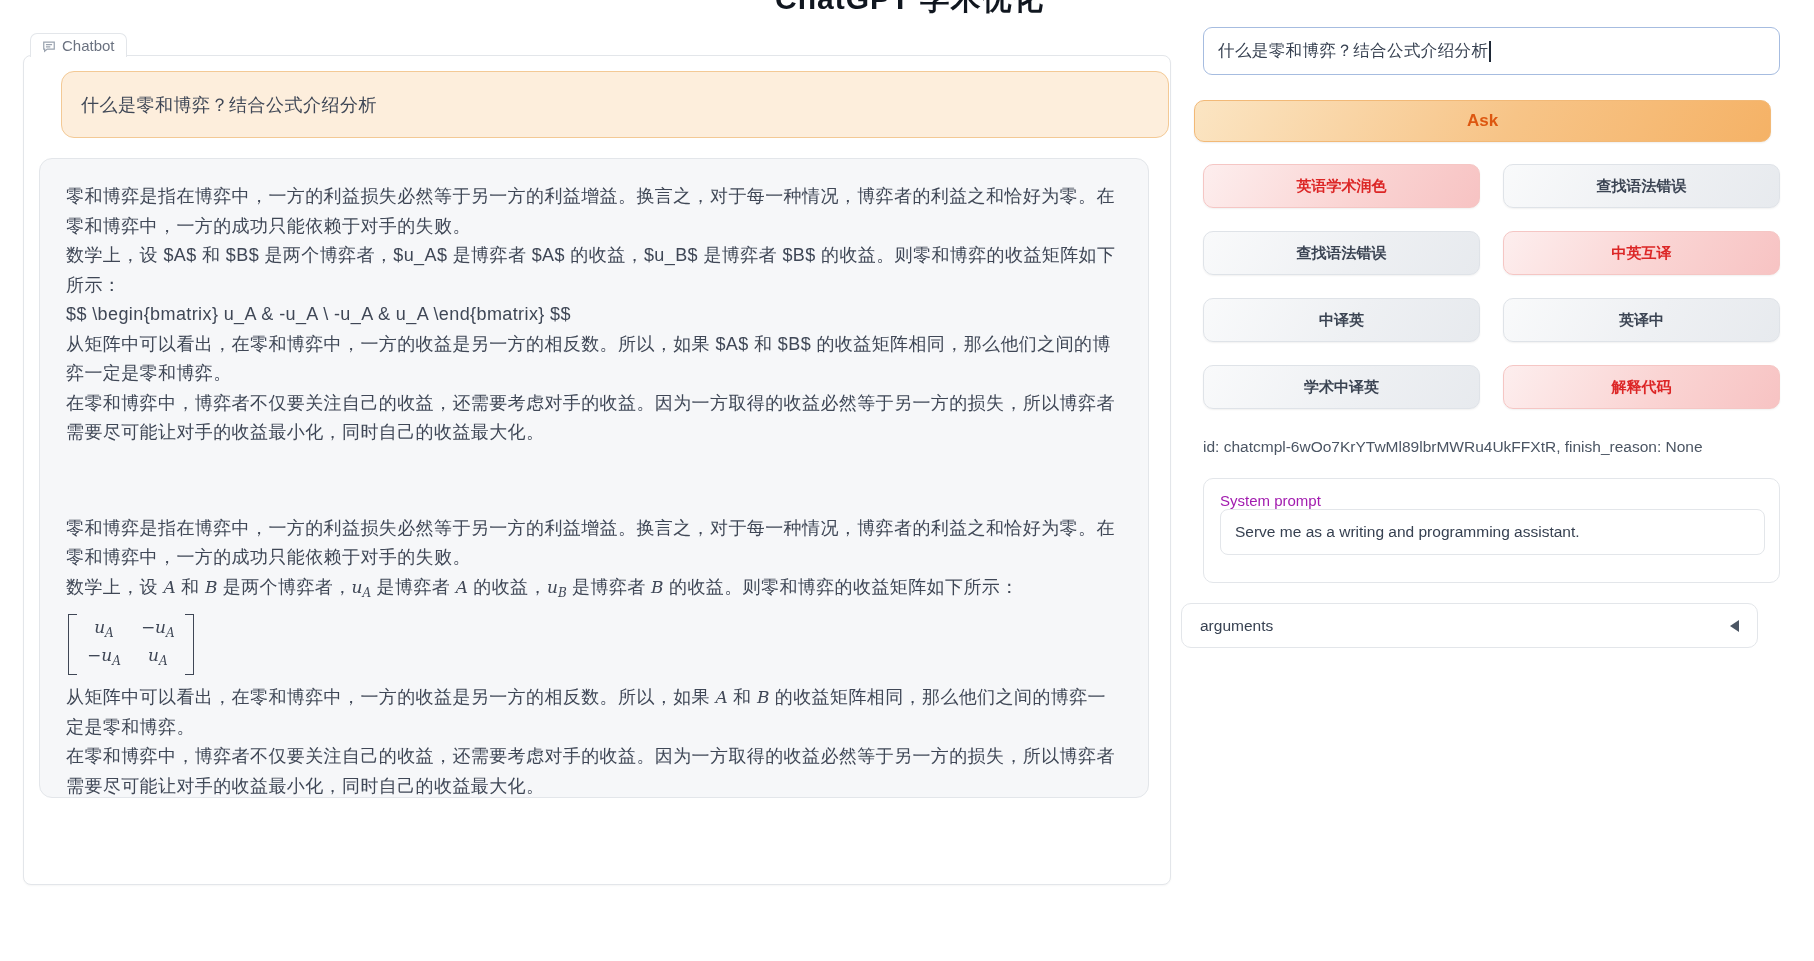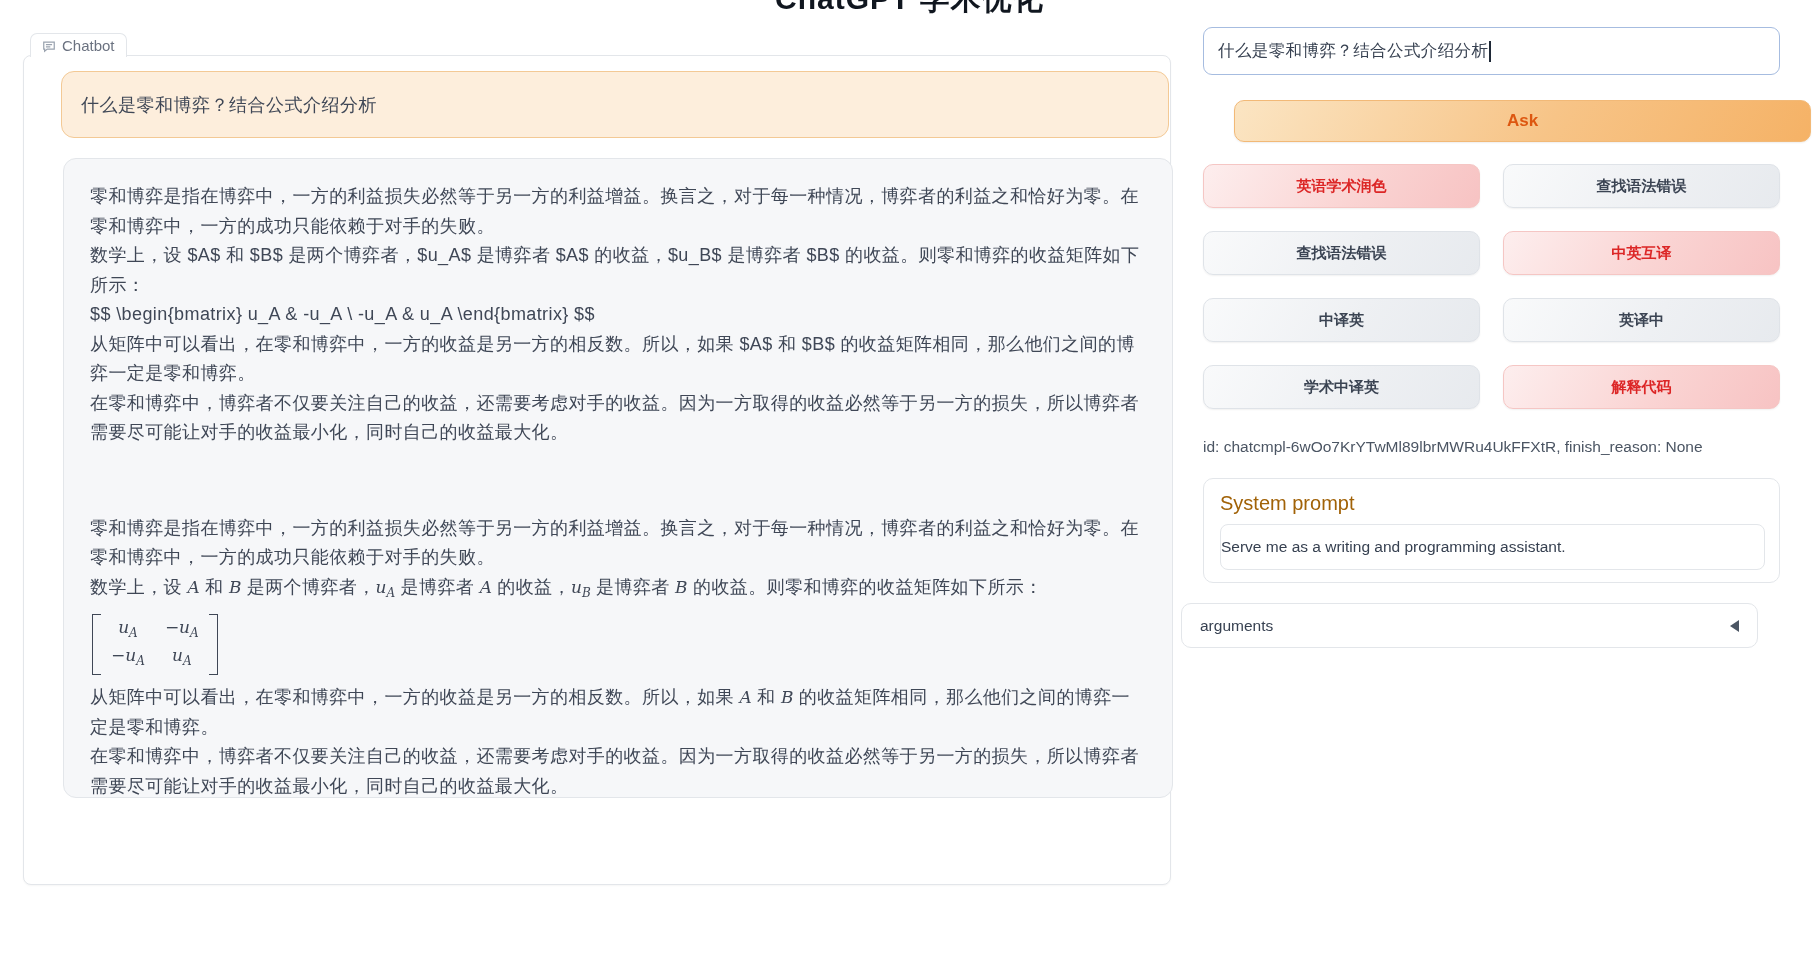--- a/index.html
+++ b/index.html
@@ -19,21 +19,21 @@
                  display:flex; align-items:center; gap:6px; }
   #chatbot-tab .lbl { font-size:15px; color:#6b7280; }
 
   #user-bubble { left:37px; top:15px; width:1108px; height:67px; background:#fdeedc;
                  border:1px solid #f3c995; border-radius:13px; display:flex; align-items:center;
                  padding-left:19px; }
   #user-bubble .txt { font-size:18px; color:#3f4756; letter-spacing:.5px; }
 
   #bot-bubble { left:15px; top:102px; width:1110px; height:640px; background:#f6f7f9;
                 border:1px solid #e3e6ea; border-radius:13px; padding:23px 28px 0 26px;
-                overflow:hidden;margin-left:24px; }
+                overflow:hidden; }
   .para { font-size:18px; line-height:29.5px; color:#3f4756; letter-spacing:.4px;
           word-break:break-all; }
   .block-gap { height:66px; }
   .math { font-family:"DejaVu Serif","Liberation Serif",serif; font-style:italic;
           font-size:17px; letter-spacing:0; }
   .math sub { font-size:12px; font-style:italic; }
   .matrix-wrap { display:inline-flex; align-items:stretch; margin:6px 0 8px 2px; }
   .brk { width:9px; }
   .brk-l { border:1.8px solid #3f4756; border-right:none; }
   .brk-r { border:1.8px solid #3f4756; border-left:none; }
@@ -43,42 +43,42 @@
                        font-size:17px; line-height:21px; color:#3f4756; text-align:center; }
 
   
   #question-box { left:1203px; top:27px; width:577px; height:48px; background:#fff;
                   border:1.5px solid #a6bce0; border-radius:9px; display:flex; align-items:center;
                   padding-left:14px; }
   #question-box .txt { font-size:16.5px; color:#374151; letter-spacing:.4px; }
   .caret { display:inline-block; width:1.5px; height:21px; background:#1f2937;
            vertical-align:middle; margin-left:1px; }
 
-  #ask-button { left:1234px; top:100px; width:577px; height:42px; border-radius:10px;
+  #ask-button { left:1194px; top:100px; width:577px; height:42px; border-radius:10px;
                 background:linear-gradient(120deg,#fbe5c3 0%,#f7c487 55%,#f5b266 100%);
                 border:1px solid #f2b977; display:flex; align-items:center; justify-content:center;
                 box-shadow:0 1px 2px rgba(0,0,0,.07); cursor:pointer; }
   #ask-button .lbl { font-size:17px; font-weight:700; color:#dd5710; }
 
   #fn-grid { left:1203px; top:164px; width:577px; display:grid;
              grid-template-columns:277px 277px; column-gap:23px; row-gap:23px; }
   .fn-btn { height:44px; border-radius:10px; display:flex; align-items:center; justify-content:center;
             font-size:15px; font-weight:700; cursor:pointer; box-shadow:0 1px 2px rgba(0,0,0,.06); }
   .fn-btn.default { background:linear-gradient(120deg,#f9fafb 0%,#eef0f3 55%,#e7eaee 100%);
                     border:1px solid #dfe3e8; color:#3b4453; }
   .fn-btn.accent  { background:linear-gradient(120deg,#fdeeee 0%,#fad4d3 55%,#f7c3c3 100%);
                     border:1px solid #f5c6c4; color:#dc2626; }
 
   #status-line { left:1203px; top:438px; width:590px; font-size:15.5px; color:#4b5563; }
 
   #sysprompt-card { left:1203px; top:478px; width:577px; height:105px; background:#fff;
                     border:1px solid #e3e6ea; border-radius:10px; padding:13px 16px; }
-  #sysprompt-card .lbl { font-size:20px; color:#a16207; }
-  #sysprompt-input { margin-top:9px; width:545px; height:46px; border:1px solid #e3e6ea;
-                     border-radius:8px; display:flex; align-items:center; }
+  #sysprompt-card .lbl { font-size:15px; color:#a21caf; }
+  #sysprompt-input { width:545px; height:46px; border:1px solid #e3e6ea;
+                     border-radius:8px; display:flex; align-items:center; padding-left:14px; }
   #sysprompt-input .txt { font-size:15.5px; color:#374151; }
 
   #args-accordion { left:1181px; top:603px; width:577px; height:45px; background:#fff;
                     border:1px solid #e3e6ea; border-radius:10px; display:flex; align-items:center;
                     justify-content:space-between; padding:0 18px; cursor:pointer; }
   #args-accordion .lbl { font-size:15.5px; color:#374151; }
   .tri-left { width:0; height:0; border-top:6px solid transparent; border-bottom:6px solid transparent;
               border-right:9px solid #4b5563; }
 </style>
 </head>

